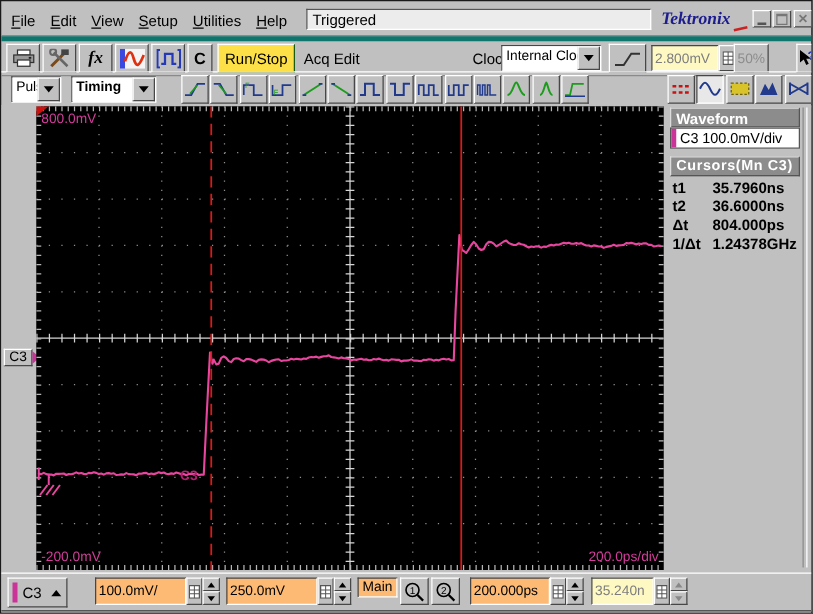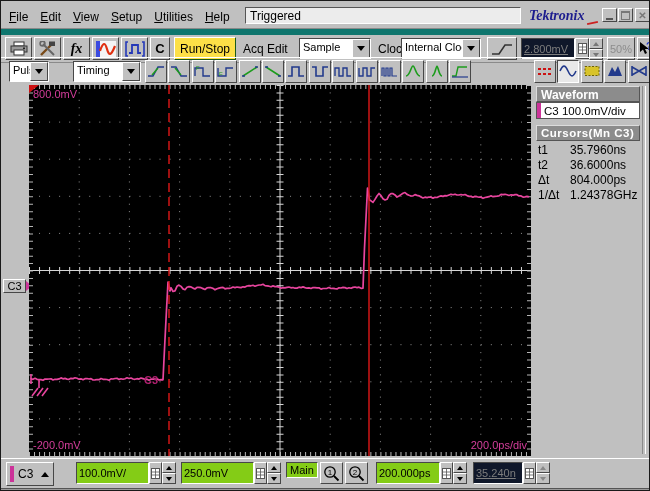--- a/index.html
+++ b/index.html
@@ -18,27 +18,27 @@
   .combo{display:flex;box-sizing:border-box;}
   .combo .val{flex:1;background:#fff;padding:2px 3px;font-size:11px;white-space:nowrap;overflow:hidden;}
   .combo .arrowbtn{width:16px;display:flex;align-items:center;justify-content:center;
     background:#c0c0c0;border-top:1px solid #fff;border-left:1px solid #fff;
     border-right:1px solid #474747;border-bottom:1px solid #474747;}
   .tri-dn{width:0;height:0;border-left:4px solid transparent;border-right:4px solid transparent;border-top:5px solid #000;}
   .tri-up-s{width:0;height:0;border-left:3px solid transparent;border-right:3px solid transparent;border-bottom:4px solid #000;}
   .tri-dn-s{width:0;height:0;border-left:3px solid transparent;border-right:3px solid transparent;border-top:4px solid #000;}
   .spinner{display:flex;flex-direction:column;width:14px;height:22px;box-sizing:border-box;}
   .spinner>div{flex:1;display:flex;align-items:center;justify-content:center;}
-  .field{display:flex;align-items:center;box-sizing:border-box;background:#84cc16;
+  .field{display:flex;align-items:center;box-sizing:border-box;background:#fdba74;
     border-top:1px solid #474747;border-left:1px solid #474747;border-right:1px solid #fff;border-bottom:1px solid #fff;
     font-size:11px;padding:0 2px;white-space:nowrap;}
-  .field.disabled{background:#0f172a;color:#7d7d7d;text-decoration:underline;}
+  .field.disabled{background:#fef9c3;color:#7d7d7d;}
   .hdr{background:#8c8c8c;color:#fff;font-weight:bold;font-size:12px;padding:1px 4px;
     border-top:1px solid #dcdcdc;border-left:1px solid #dcdcdc;border-right:1px solid #555;border-bottom:1px solid #555;box-sizing:border-box;}
-  .readout{position:absolute;left:537px;width:100px;height:14px;font-size:12px;}
+  .readout{position:absolute;left:537px;width:100px;height:14px;font-size:12px;font-weight:bold;}
   .readout .lab{position:absolute;left:0;}
   .readout .val{position:absolute;left:32px;}
   .icon-svg{display:block;}
   #watermark{position:absolute;right:2px;top:458px;font-size:21px;letter-spacing:1px;
     color:rgba(132,200,132,0.92);pointer-events:none;font-family:"Liberation Sans",sans-serif;}
 </style>
 </head>
 <body>
 
 <div id="window">
@@ -62,21 +62,21 @@
       <div style="width:7px;height:2px;background:#555;margin-top:7px;"></div>
     </div>
     <div class="abs raised btn" style="left:617px;top:7px;width:15px;height:14px;">
       <div style="width:7px;height:6px;border:1px solid #777;border-top:2px solid #777;"></div>
     </div>
     <div class="abs raised btn" style="left:634px;top:7px;width:15px;height:14px;font-size:10px;color:#777;font-weight:bold;">
       <span>✕</span>
     </div>
   </div>
 
-  <div class="abs" style="left:0;top:28px;width:650px;height:27px;border-top:6px solid #0f766e;border-bottom:1px solid #8a8a8a;">
+  <div class="abs" style="left:0;top:28px;width:650px;height:27px;border-top:4px solid #0f766e;border-bottom:1px solid #8a8a8a;">
     <div class="abs raised btn" style="left:4px;top:2px;width:27px;height:23px;">
       <svg class="icon-svg" width="18" height="15" viewBox="0 0 18 15">
         <rect x="4" y="1" width="10" height="4" fill="#fff" stroke="#333"></rect>
         <rect x="1" y="5" width="16" height="6" fill="#9a9a9a" stroke="#333"></rect>
         <rect x="4" y="9" width="10" height="5" fill="#fff" stroke="#333"></rect>
         <rect x="13" y="6.5" width="2" height="1.5" fill="#222"></rect>
       </svg>
     </div>
     <div class="abs raised btn" style="left:33px;top:2px;width:27px;height:23px;">
       <svg class="icon-svg" width="18" height="16" viewBox="0 0 18 16">
@@ -102,26 +102,20 @@
         <path d="M4,12 H7 V4 H13 V12 H16" stroke="#2438b8" stroke-width="1.8" fill="none"></path>
       </svg>
     </div>
     <div class="abs raised btn" style="left:149px;top:2px;width:20px;height:23px;font-weight:bold;font-size:13px;">
       <span>C</span>
     </div>
     <div class="abs btn" style="left:173px;top:2px;width:62px;height:23px;background:#fde047;
                 border-top:1px solid #fff;border-left:1px solid #fff;border-right:1px solid #1a5a1a;border-bottom:1px solid #1a5a1a;
                 font-size:12px;">Run/Stop</div>
     <span class="abs" style="left:242px;top:7px;">Acq Edit</span>
-    <div class="abs combo sunken" style="left:298px;top:3px;width:72px;height:21px;">
-      <div class="val">Sample</div>
-      <div class="arrowbtn">
-          <div class="tri-dn"></div>
-        </div>
-    </div>
     <span class="abs" style="left:377px;top:7px;">Clock</span>
     <div class="abs combo sunken" style="left:400px;top:3px;width:80px;height:21px;">
       <div class="val">Internal Clock</div>
       <div class="arrowbtn">
           <div class="tri-dn"></div>
         </div>
     </div>
     <div class="abs raised btn" style="left:486px;top:2px;width:30px;height:23px;">
       <svg class="icon-svg" width="22" height="14" viewBox="0 0 22 14">
         <path d="M1,12 H8 L14,3 H21" stroke="#333" stroke-width="1.6" fill="none"></path>
@@ -135,37 +129,37 @@
       </svg>
     </div>
     <div class="abs spinner" style="left:588px;top:3px;">
       <div class="raised">
           <div class="tri-up-s" style="border-bottom-color:#777;"></div>
         </div>
       <div class="raised">
           <div class="tri-dn-s" style="border-top-color:#777;"></div>
         </div>
     </div>
-    <div class="abs raised btn" style="left:606px;top:2px;width:28px;height:23px;color:#8c8c8c;font-size:11px;">50%</div>
+    <div class="abs raised btn" style="left:586px;top:2px;width:28px;height:23px;color:#8c8c8c;font-size:11px;">50%</div>
     <div class="abs raised btn" style="left:636px;top:2px;width:16px;height:23px;">
       <svg class="icon-svg" width="14" height="16" viewBox="0 0 14 16">
         <path d="M2,1 L2,11 L5,8.5 L7,13 L9,12 L7,8 L11,8 Z" fill="#000"></path>
         <text x="8" y="9" font-size="10" font-weight="bold" fill="#2438c8">?</text>
       </svg>
     </div>
   </div>
 
   <div class="abs" style="left:0;top:56px;width:650px;height:27px;border-top:1px solid #fff;border-bottom:1px solid #8a8a8a;">
     <div class="abs combo sunken" style="left:8px;top:3px;width:40px;height:21px;">
       <div class="val">Pulse</div>
       <div class="arrowbtn">
           <div class="tri-dn"></div>
         </div>
     </div>
-    <div class="abs combo sunken" style="left:72px;top:3px;width:68px;height:21px;">
+    <div class="abs combo sunken" style="left:56px;top:3px;width:68px;height:21px;font-weight:bold;">
       <div class="val">Timing</div>
       <div class="arrowbtn">
           <div class="tri-dn"></div>
         </div>
     </div>
     <div id="measure-icons" class="abs" style="left:144px;top:2px;height:23px;">
         <div class="btn" style="position: absolute; left: 0px; top: 0px; width: 22px; height: 23px; background: rgb(192, 192, 192); border-width: 1px; border-style: solid; border-color: rgb(255, 255, 255) rgb(71, 71, 71) rgb(71, 71, 71) rgb(255, 255, 255);">
           <svg width="18" height="15" viewBox="0 0 18 15">
             <path d="M1,12 H6 L11,3 H17" stroke="#223a8c" fill="none" stroke-width="1.4"></path>
             <path d="M5,11 L11,4" stroke="#1c9c1c" stroke-width="1.4"></path>

